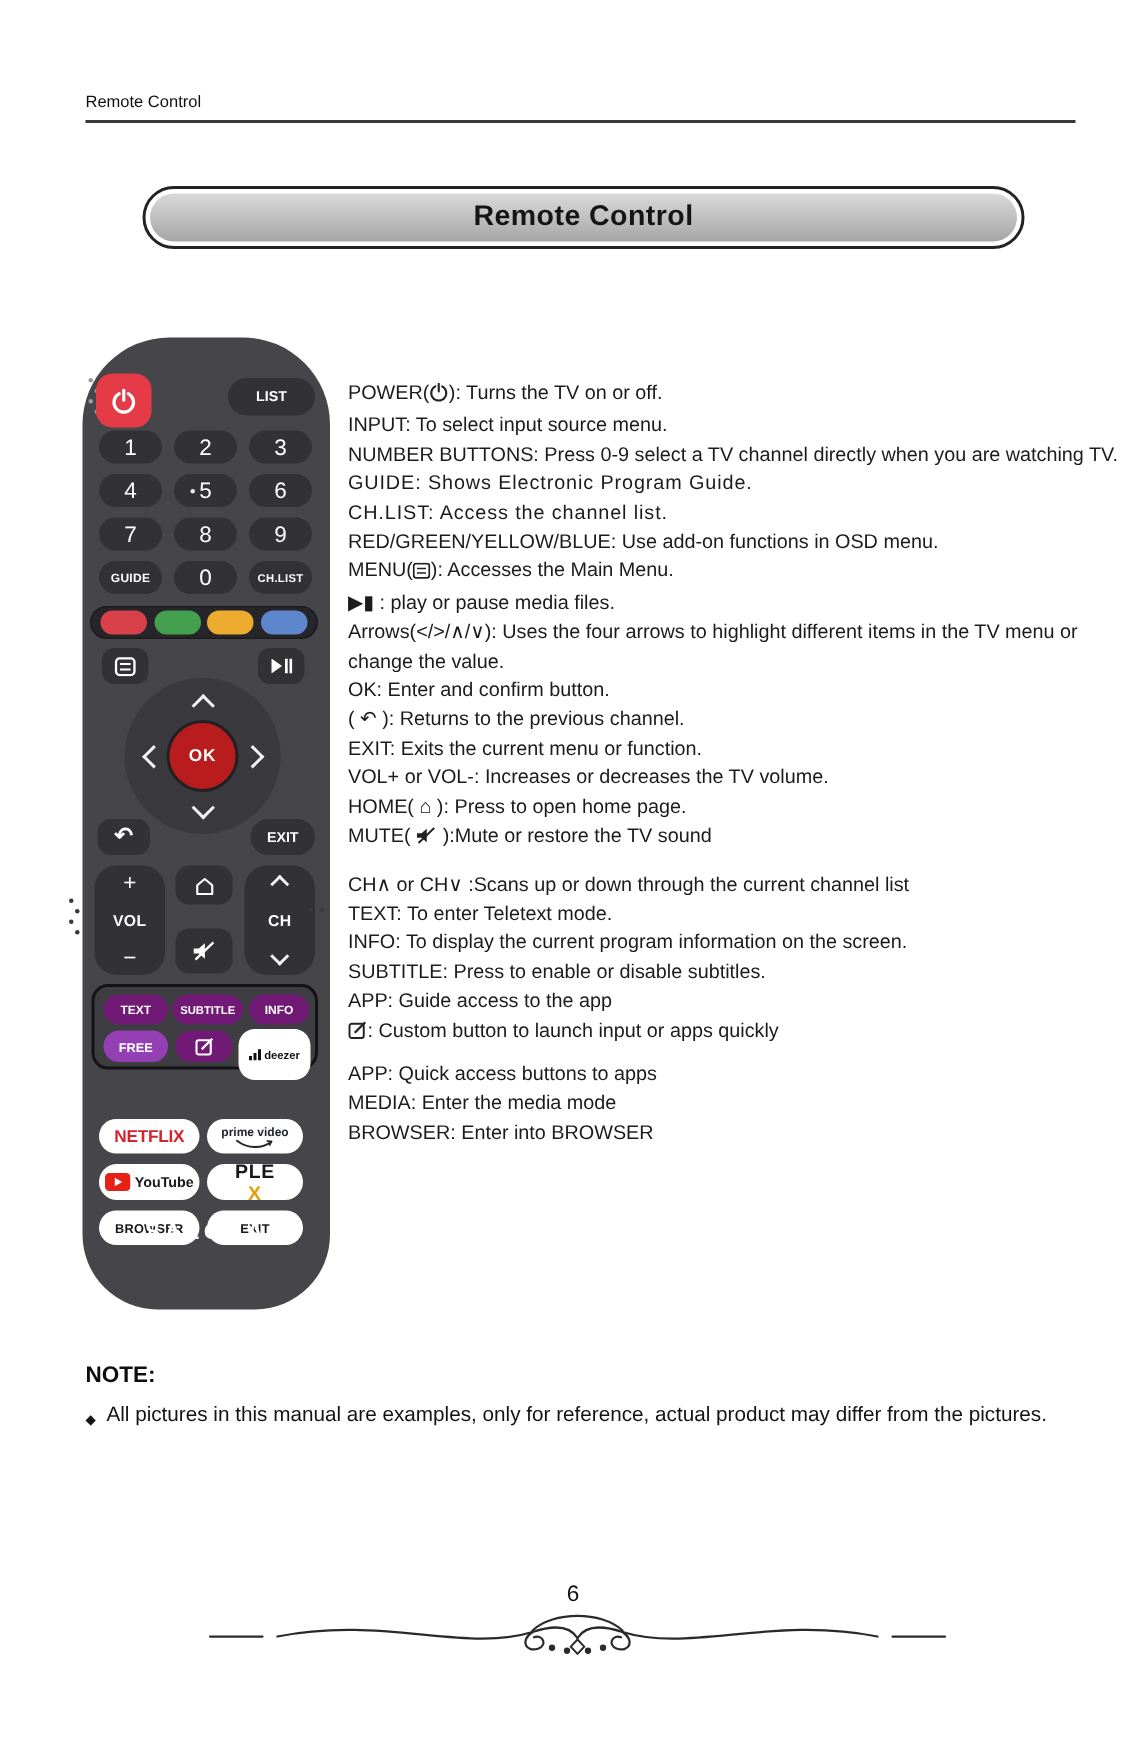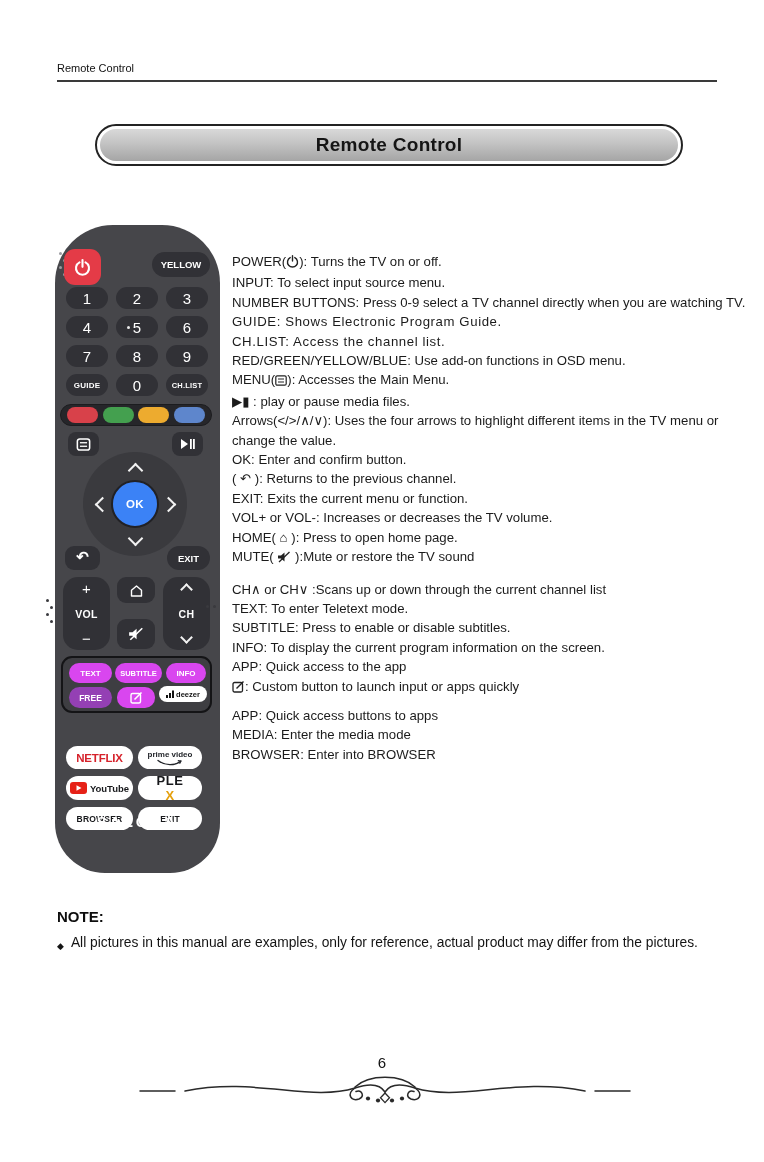--- a/index.html
+++ b/index.html
@@ -33,46 +33,46 @@
   .cbtn{width:31px;height:16px;border-radius:8px;}
   .cbtn-red{background:#d8414a}.cbtn-green{background:#44a04f}.cbtn-yellow{background:#edab2f}.cbtn-blue{background:#5e86cc}
   .menu{left:13px;top:207px;width:31px;height:24px;border-radius:8px;}
   .pp{left:117px;top:207px;width:31px;height:24px;border-radius:8px;}
   .dpad{position:absolute;left:28px;top:227px;width:104px;height:104px;border-radius:50%;background:#3a3a3e;}
   .chev{position:absolute;width:9px;height:9px;border-left:2.6px solid #f2f2f2;border-bottom:2.6px solid #f2f2f2;}
   .chev-up{left:47px;top:13px;transform:rotate(135deg);}
   .chev-down{left:47px;top:81px;transform:rotate(-45deg);}
   .chev-left{left:14px;top:47px;transform:rotate(45deg);}
   .chev-right{left:80px;top:47px;transform:rotate(225deg);}
-  .ok{position:absolute;left:28px;top:28px;width:48px;height:48px;border-radius:50%;background:#3b82f6;
+  .ok{position:absolute;left:28px;top:28px;width:48px;height:48px;border-radius:50%;background:#b91c1c;
       border:2px solid #212125;color:#fff;font-size:11.5px;font-weight:bold;letter-spacing:.5px;
       display:flex;align-items:center;justify-content:center;box-sizing:border-box;}
   .back{left:10px;top:321px;width:35px;height:24px;border-radius:9px;font-size:15px;font-weight:bold;padding-bottom:2px;}
   .exit{left:112px;top:321px;width:43px;height:24px;border-radius:12px;font-size:9.5px;font-weight:bold;}
   .rocker{display:flex;flex-direction:column;align-items:center;justify-content:space-between;
       padding:5px 0;border-radius:15px;}
   .vol{left:8px;top:352px;width:47px;height:73px;}
   .chr{left:108px;top:352px;width:47px;height:73px;}
   .rocker .sign{font-size:15px;line-height:13px;}
   .rocker .lbl{font-size:10.5px;font-weight:bold;letter-spacing:.3px;}
   .chev-sm{width:7px;height:7px;border-left:2.2px solid #f2f2f2;border-bottom:2.2px solid #f2f2f2;display:block;}
   .chev-sm.up{transform:rotate(135deg);margin-top:3px;}
   .chev-sm.down{transform:rotate(-45deg);margin-bottom:3px;}
   .home{left:62px;top:352px;width:38px;height:26px;border-radius:9px;}
   .mute{left:62px;top:394px;width:38px;height:30px;border-radius:9px;}
   .groupbox{position:absolute;left:6px;top:431px;width:151px;height:57px;border:2px solid #141416;
       border-radius:11px;background:#3e3e42;box-sizing:border-box;}
-  .gbtn{position:absolute;background:#d946ef;border-radius:10px;color:#fff;font-weight:bold;
+  .gbtn{position:absolute;background:#701a75;border-radius:10px;color:#fff;font-weight:bold;
       display:flex;align-items:center;justify-content:center;}
   .g-text{left:6px;top:5px;width:43px;height:20px;font-size:8px;}
   .g-sub{left:52px;top:5px;width:47px;height:20px;font-size:7.5px;}
   .g-info{left:103px;top:5px;width:40px;height:20px;font-size:8px;}
   .g-free{left:6px;top:29px;width:43px;height:21px;font-size:8.5px;background:#9440b4;border-radius:10.5px;}
   .g-custom{left:54px;top:29px;width:38px;height:21px;}
-  .g-deezer{left:96px;top:28px;width:48px;height:16px;background:#fff;color:#111;border-radius:11px;gap:2px;font-size:7.5px;}
+  .g-deezer{left:96px;top:28px;width:48px;height:34px;background:#fff;color:#111;border-radius:11px;gap:2px;font-size:7.5px;}
   .app{position:absolute;background:#fff;border-radius:12px;display:flex;align-items:center;
       justify-content:center;color:#17181b;margin-top:28px;}
   .a-netflix{left:11px;top:493px;width:67px;height:23px;font-size:11.5px;font-weight:bold;
       color:#d6222b;letter-spacing:-.2px;}
   .a-prime{left:83px;top:493px;width:64px;height:23px;flex-direction:column;line-height:8px;padding-top:2px;box-sizing:border-box;}
   .a-prime .t{font-size:8px;font-weight:bold;color:#22252a;}
   .a-youtube{left:11px;top:523px;width:67px;height:24px;gap:3px;font-size:9.5px;font-weight:bold;}
   .a-plex{left:83px;top:523px;width:64px;height:24px;font-size:13px;font-weight:bold;letter-spacing:.5px;flex-direction:column;}
   .a-plex .x{color:#e5a00d;}
   .a-browser{left:11px;top:554px;width:67px;height:23px;font-size:8.5px;font-weight:bold;letter-spacing:.2px;}
@@ -113,21 +113,21 @@
         <span style="left:8px;top:34px"></span>
       <span style="left:4px;top:41px"></span>
         <span style="left:8px;top:48px"></span>
     </div>
     <div class="rbtn power">
       <svg width="17" height="17" viewBox="0 0 13 13">
           <path d="M4.2 2.6 A5 5 0 1 0 8.8 2.6" fill="none" stroke="#fff" stroke-width="1.6" stroke-linecap="round"></path>
           <line x1="6.5" y1="0.8" x2="6.5" y2="6" stroke="#fff" stroke-width="1.6" stroke-linecap="round"></line>
         </svg>
     </div>
-    <div class="rbtn input">YELLOW</div>
+    <div class="rbtn input">LIST</div>
 
     <div class="rbtn digit c1 r1">1</div>
     <div class="rbtn digit c2 r1">2</div>
     <div class="rbtn digit c3 r1">3</div>
     <div class="rbtn digit c1 r2">4</div>
     <div class="rbtn digit c2 r2">5</div>
     <div class="rbtn digit c3 r2">6</div>
     <div class="rbtn digit c1 r3">7</div>
     <div class="rbtn digit c2 r3">8</div>
     <div class="rbtn digit c3 r3">9</div>
@@ -267,23 +267,23 @@
     <p>( ↶ ): Returns to the previous channel.</p>
     <p>EXIT: Exits the current menu or function.</p>
     <p>VOL+ or VOL-: Increases or decreases the TV volume.</p>
     <p>HOME( ⌂ ): Press to open home page.</p>
     <p><span>MUTE( </span><span class="ticon"><svg width="14" height="12" viewBox="0 0 14 12">
             <path d="M1,4.5 L4,4.5 L7.5,1.5 L7.5,10.5 L4,7.5 L1,7.5 Z" fill="#222"></path>
             <line x1="2" y1="11" x2="12.5" y2="1" stroke="#222" stroke-width="1.3"></line>
           </svg></span><span> ):Mute or restore the TV sound</span></p>
     <p class="gap-lg">CH∧ or CH∨ :Scans up or down through the current channel list</p>
     <p>TEXT: To enter Teletext mode.</p>
+    <p>INFO: To display the current program information on the screen.</p>
     <p>SUBTITLE: Press to enable or disable subtitles.</p>
-    <p>INFO: To display the current program information on the screen.</p>
-    <p>APP: Quick access to the app</p>
+    <p>APP: Guide access to the app</p>
     <p><span class="ticon"><svg width="13" height="13" viewBox="0 0 13 13">
             <rect x="1" y="2.5" width="9.5" height="9.5" rx="1.5" fill="none" stroke="#222" stroke-width="1.3"></rect>
             <line x1="4.5" y1="8.5" x2="11.5" y2="1.5" stroke="#222" stroke-width="1.5"></line>
           </svg></span><span>: Custom button to launch input or apps quickly</span></p>
     <p class="gap-sm">APP: Quick access buttons to apps</p>
     <p>MEDIA: Enter the media mode</p>
     <p>BROWSER: Enter into BROWSER</p>
   </div>
 
   <div class="note-title">NOTE:</div>

